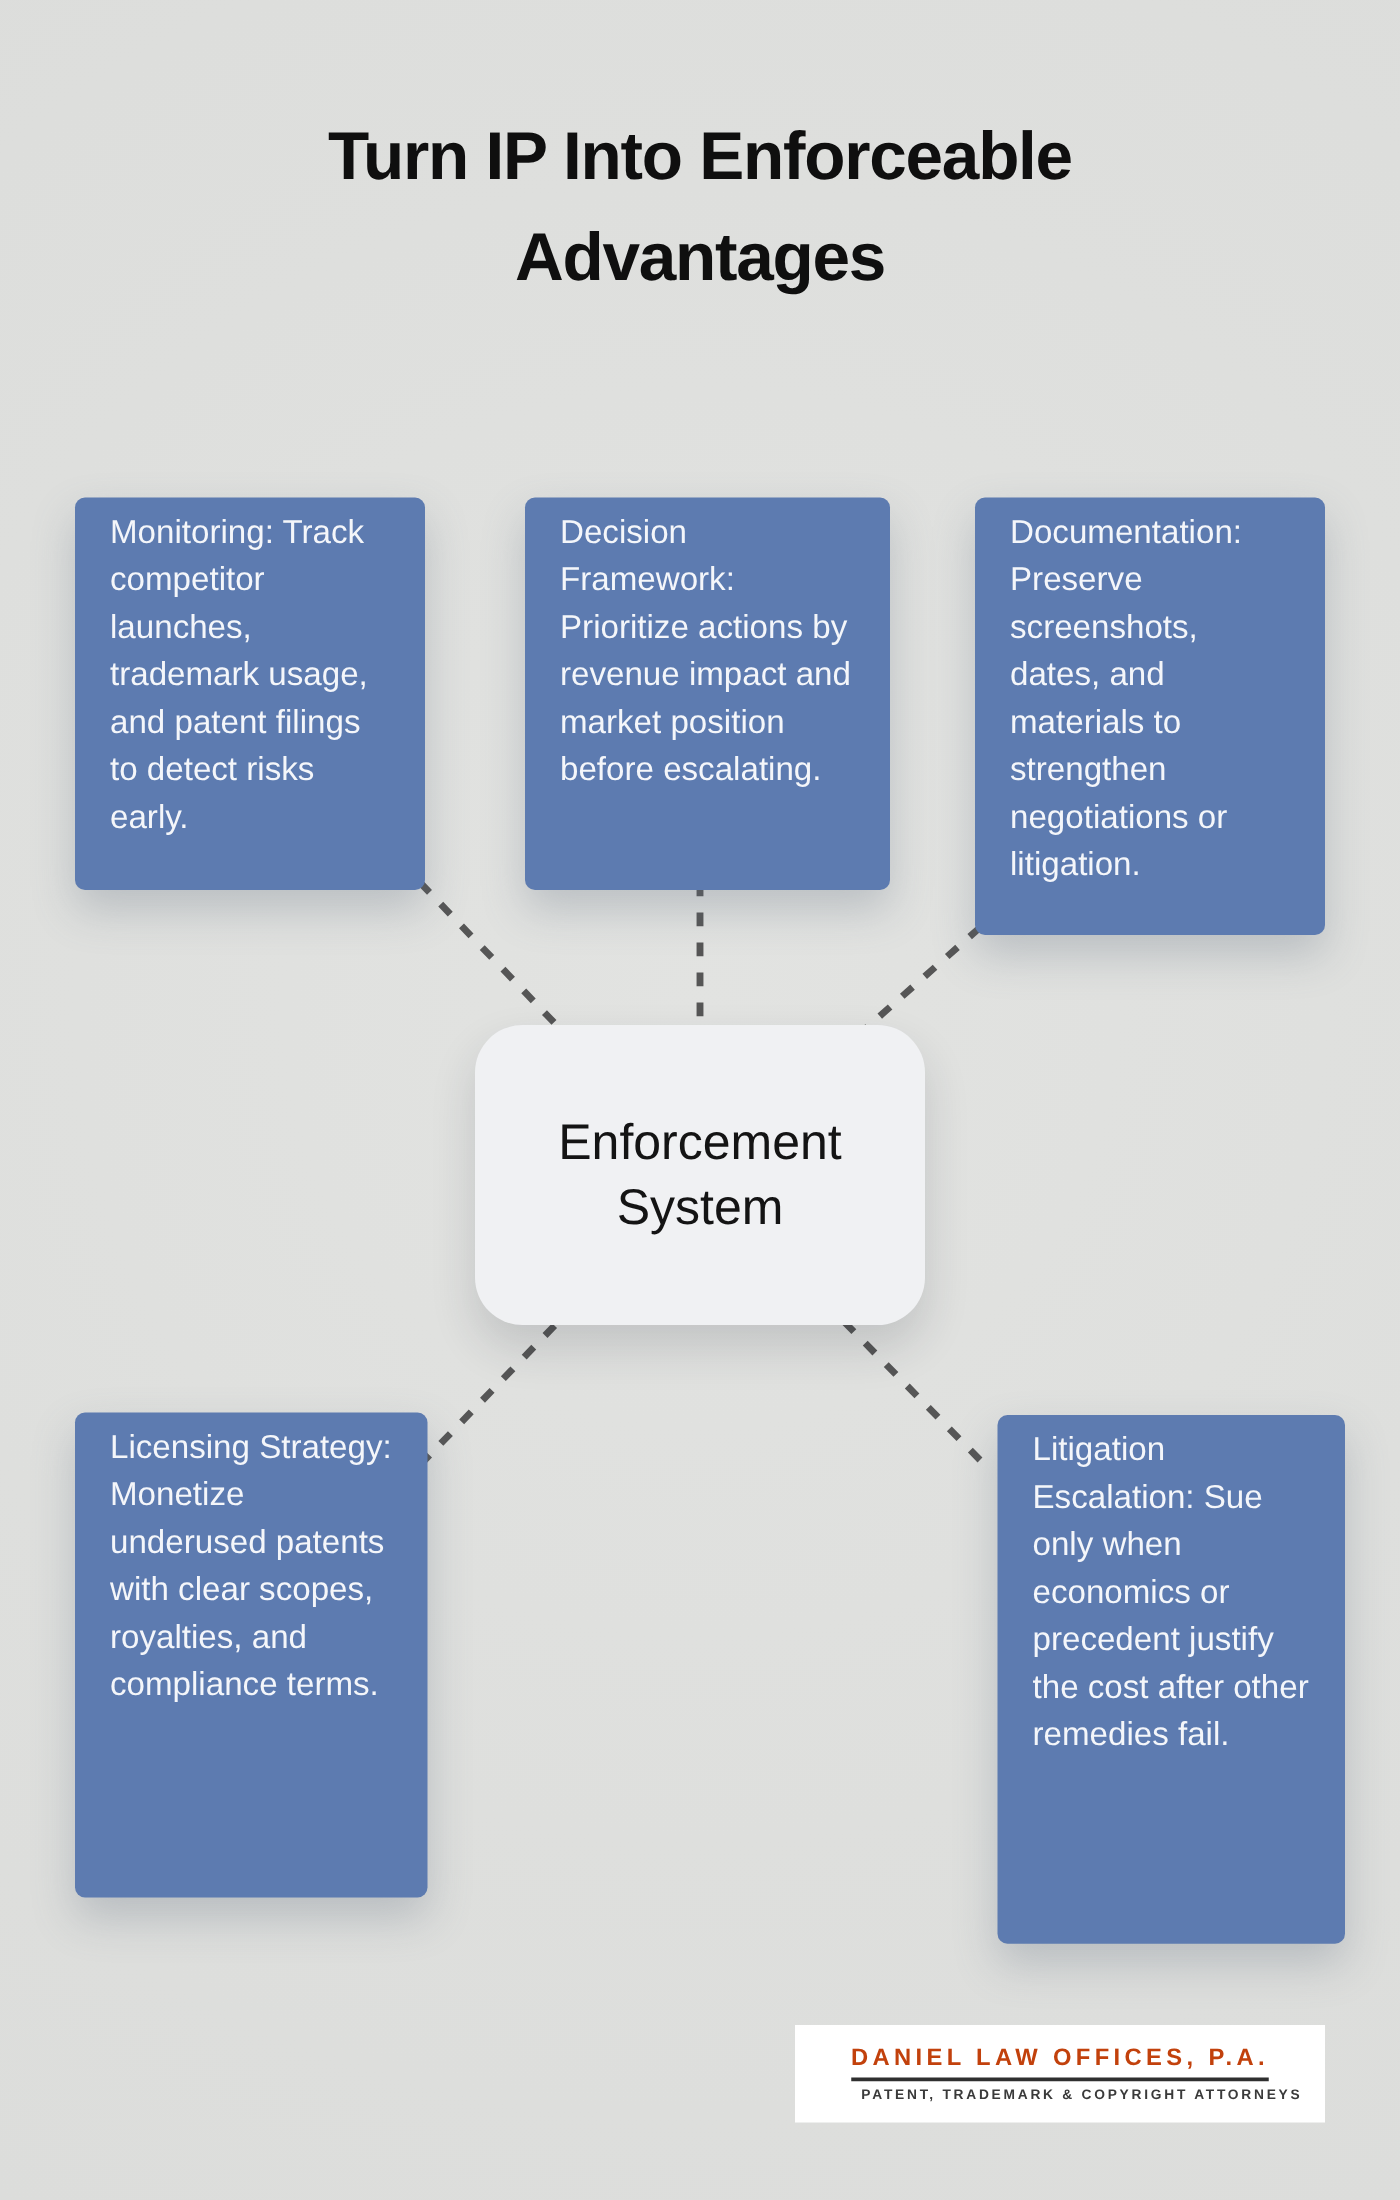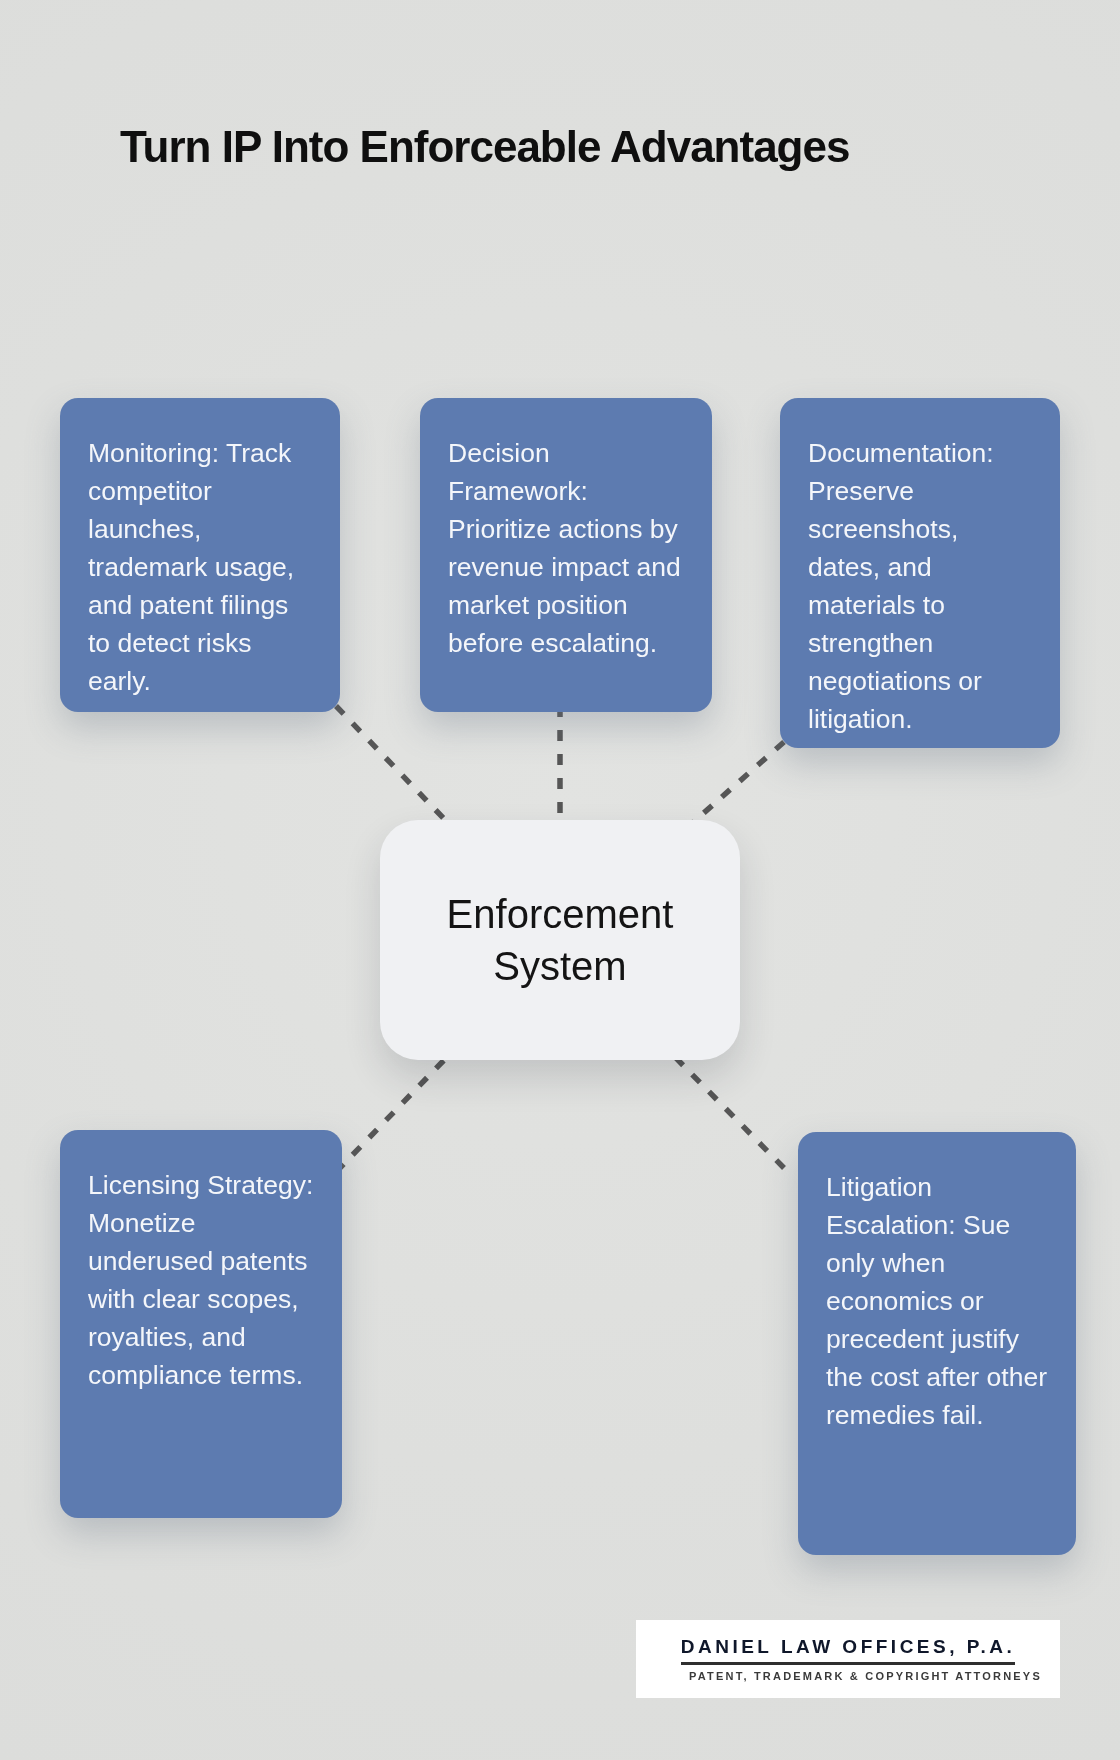--- a/index.html
+++ b/index.html
@@ -10,45 +10,45 @@
   }
   .canvas {
     position: relative;
     width: 1120px;
     height: 1760px;
     background: radial-gradient(circle at 50% 46%, #e2e3e1 0%, #dedfdd 60%, #dcdddb 100%);
     overflow: hidden;
   }
   .title {
     position: absolute;
-    top: 106px;
+    top: 85px;
     left: 50%;
     transform: translateX(-50%);
     width: 880px;
-    text-align: left;
-    font-size: 44px;
+    text-align: center;
+    font-size: 54px;
     font-weight: 700;
     letter-spacing: -1px;
     line-height: 81px;
     color: #0f0f0f;
   }
   .connectors {
     position: absolute;
     top: 0; left: 0;
     width: 1120px;
     height: 1760px;
   }
   .node {
     position: absolute;
     background: #5d7bb0;
-    border-radius: 18px;
+    border-radius: 8px;
     color: #f4f6fa;
     font-size: 26.5px;
     line-height: 38px;
-    padding: 36px 24px 24px 28px;
+    padding: 8px 24px 24px 28px;
     box-sizing: border-box;
     box-shadow: 0 16px 34px rgba(100, 112, 130, 0.30);
   }
   .node-monitoring   { left: 60px;  top: 398px; width: 280px; height: 314px; }
   .node-decision     { left: 420px; top: 398px; width: 292px; height: 314px; }
   .node-docs         { left: 780px; top: 398px; width: 280px; height: 350px; }
   .node-licensing    { left: 60px;  top: 1130px; width: 282px; height: 388px; }
   .node-litigation   { left: 782px; top: 1132px; width: 278px; height: 423px; margin-left: 16px; }
   .center-node {
     position: absolute;
@@ -81,21 +81,21 @@
     display: flex;
     flex-direction: column;
     align-items: center;
     justify-content: center;
   }
   .firm-name {
     display: inline-block;
     font-size: 19px;
     font-weight: 700;
     letter-spacing: 3.5px;
-    color: #0f172a;
+    color: #c2410c;
     border-bottom: 3px solid #2f2f2f;
     padding-bottom: 4px;
     white-space: nowrap;
   }
   .firm-tagline {
     font-size: 11px;
     font-weight: 700;
     letter-spacing: 2.2px;
     color: #3a3a3a;
     margin-top: 5px;

